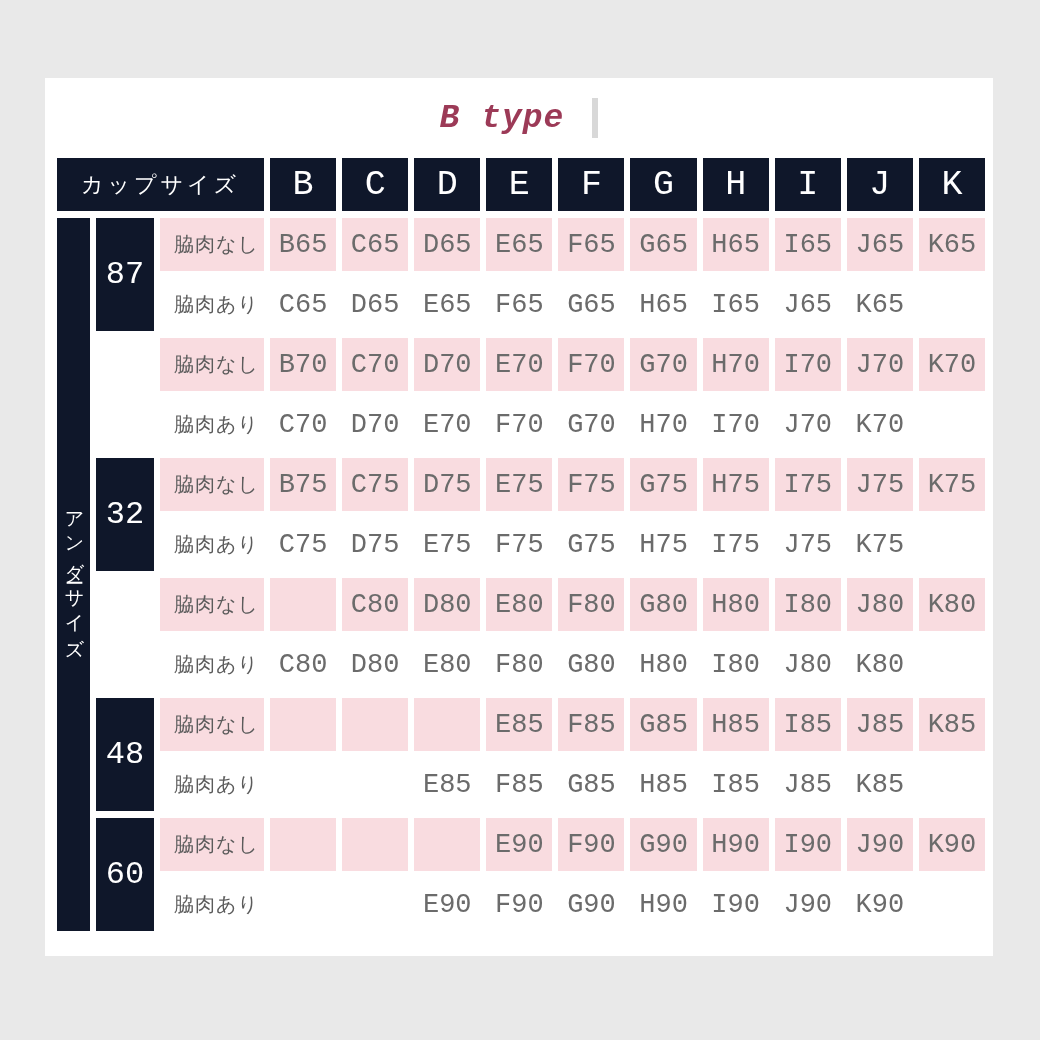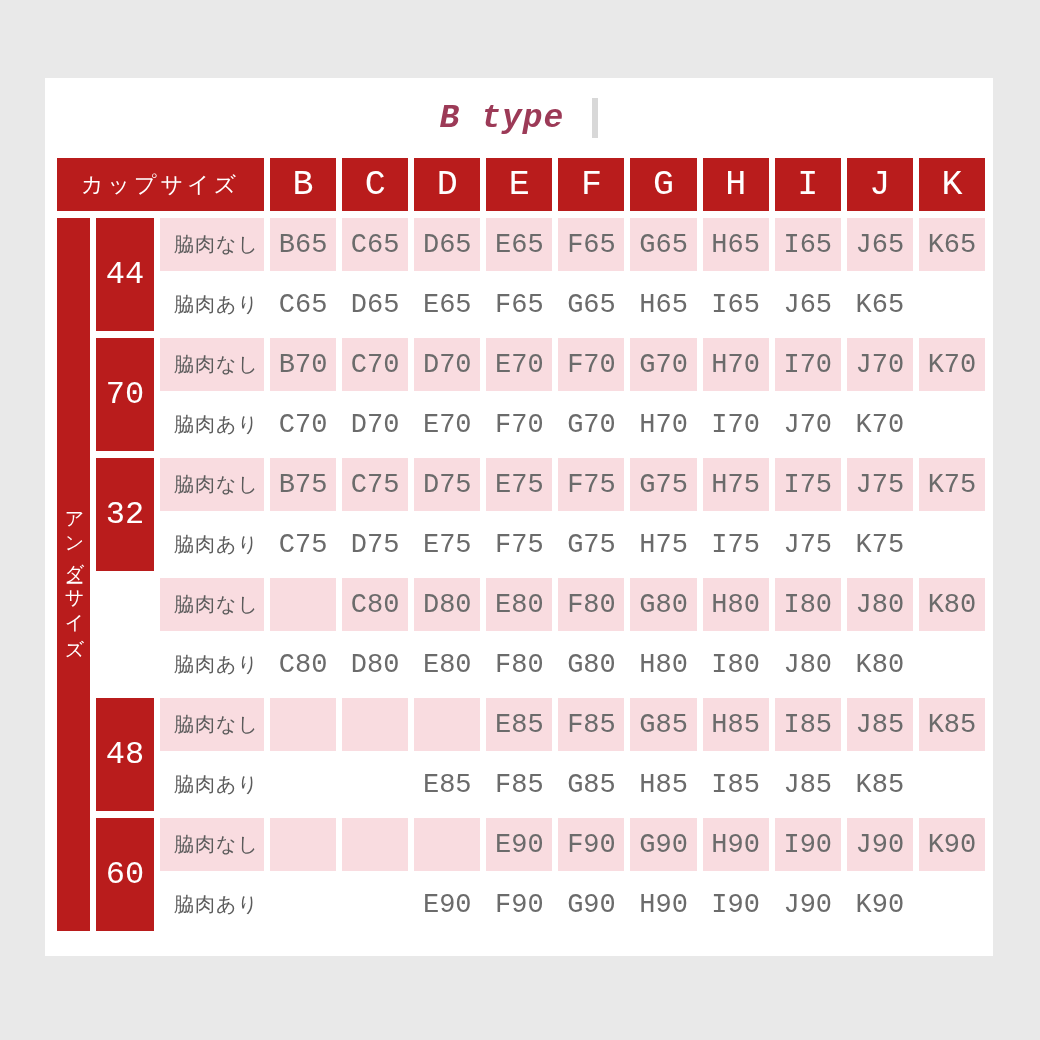--- a/index.html
+++ b/index.html
@@ -37,21 +37,21 @@
     margin:0 8px 0 12px;
     display:grid;
     grid-template-columns:33px 58px 104px repeat(10,1fr);
     grid-auto-rows:53px;
     gap:7px 6px;
   }
   .cell{
     display:flex;align-items:center;justify-content:center;
     box-sizing:border-box;
   }
-  .dark{background:#b91c1c;color:#ffffff;}
+  .dark{background:#0f172a;color:#ffffff;}
   .lite{background:#f9dce0;}
   .corner{
     grid-column:1 / span 3;grid-row:1;
     font-size:22px;letter-spacing:4px;
   }
   .cupletter{font-size:35px;grid-row:1;}
   .sidecell{
     grid-column:1;
     writing-mode:vertical-rl;
     font-size:19px;letter-spacing:3px;
@@ -87,21 +87,21 @@
       <div class="cell dark cupletter" style="grid-area: 1 / 5;">C</div>
       <div class="cell dark cupletter" style="grid-area: 1 / 6;">D</div>
       <div class="cell dark cupletter" style="grid-area: 1 / 7;">E</div>
       <div class="cell dark cupletter" style="grid-area: 1 / 8;">F</div>
       <div class="cell dark cupletter" style="grid-area: 1 / 9;">G</div>
       <div class="cell dark cupletter" style="grid-area: 1 / 10;">H</div>
       <div class="cell dark cupletter" style="grid-area: 1 / 11;">I</div>
       <div class="cell dark cupletter" style="grid-area: 1 / 12;">J</div>
       <div class="cell dark cupletter" style="grid-area: 1 / 13;">K</div>
       <div class="cell dark sidecell" style="grid-area: 2 / 1 / span 12;">アンダーサイズ</div>
-      <div class="cell dark bandcell" style="grid-area: 2 / 2 / span 2;">44</div>
+      <div class="cell dark bandcell" style="grid-area: 2 / 2 / span 2;">87</div>
       <div class="cell lite rowlabel" style="grid-area: 2 / 3;">脇肉なし</div>
       <div class="cell lite sizecell" style="grid-area: 2 / 4;">B65</div>
       <div class="cell lite sizecell" style="grid-area: 2 / 5;">C65</div>
       <div class="cell lite sizecell" style="grid-area: 2 / 6;">D65</div>
       <div class="cell lite sizecell" style="grid-area: 2 / 7;">E65</div>
       <div class="cell lite sizecell" style="grid-area: 2 / 8;">F65</div>
       <div class="cell lite sizecell" style="grid-area: 2 / 9;">G65</div>
       <div class="cell lite sizecell" style="grid-area: 2 / 10;">H65</div>
       <div class="cell lite sizecell" style="grid-area: 2 / 11;">I65</div>
       <div class="cell lite sizecell" style="grid-area: 2 / 12;">J65</div>
@@ -109,21 +109,20 @@
       <div class="cell rowlabel" style="grid-area: 3 / 3;">脇肉あり</div>
       <div class="cell sizecell" style="grid-area: 3 / 4;">C65</div>
       <div class="cell sizecell" style="grid-area: 3 / 5;">D65</div>
       <div class="cell sizecell" style="grid-area: 3 / 6;">E65</div>
       <div class="cell sizecell" style="grid-area: 3 / 7;">F65</div>
       <div class="cell sizecell" style="grid-area: 3 / 8;">G65</div>
       <div class="cell sizecell" style="grid-area: 3 / 9;">H65</div>
       <div class="cell sizecell" style="grid-area: 3 / 10;">I65</div>
       <div class="cell sizecell" style="grid-area: 3 / 11;">J65</div>
       <div class="cell sizecell" style="grid-area: 3 / 12;">K65</div>
-      <div class="cell dark bandcell" style="grid-area: 4 / 2 / span 2;">70</div>
       <div class="cell lite rowlabel" style="grid-area: 4 / 3;">脇肉なし</div>
       <div class="cell lite sizecell" style="grid-area: 4 / 4;">B70</div>
       <div class="cell lite sizecell" style="grid-area: 4 / 5;">C70</div>
       <div class="cell lite sizecell" style="grid-area: 4 / 6;">D70</div>
       <div class="cell lite sizecell" style="grid-area: 4 / 7;">E70</div>
       <div class="cell lite sizecell" style="grid-area: 4 / 8;">F70</div>
       <div class="cell lite sizecell" style="grid-area: 4 / 9;">G70</div>
       <div class="cell lite sizecell" style="grid-area: 4 / 10;">H70</div>
       <div class="cell lite sizecell" style="grid-area: 4 / 11;">I70</div>
       <div class="cell lite sizecell" style="grid-area: 4 / 12;">J70</div>

